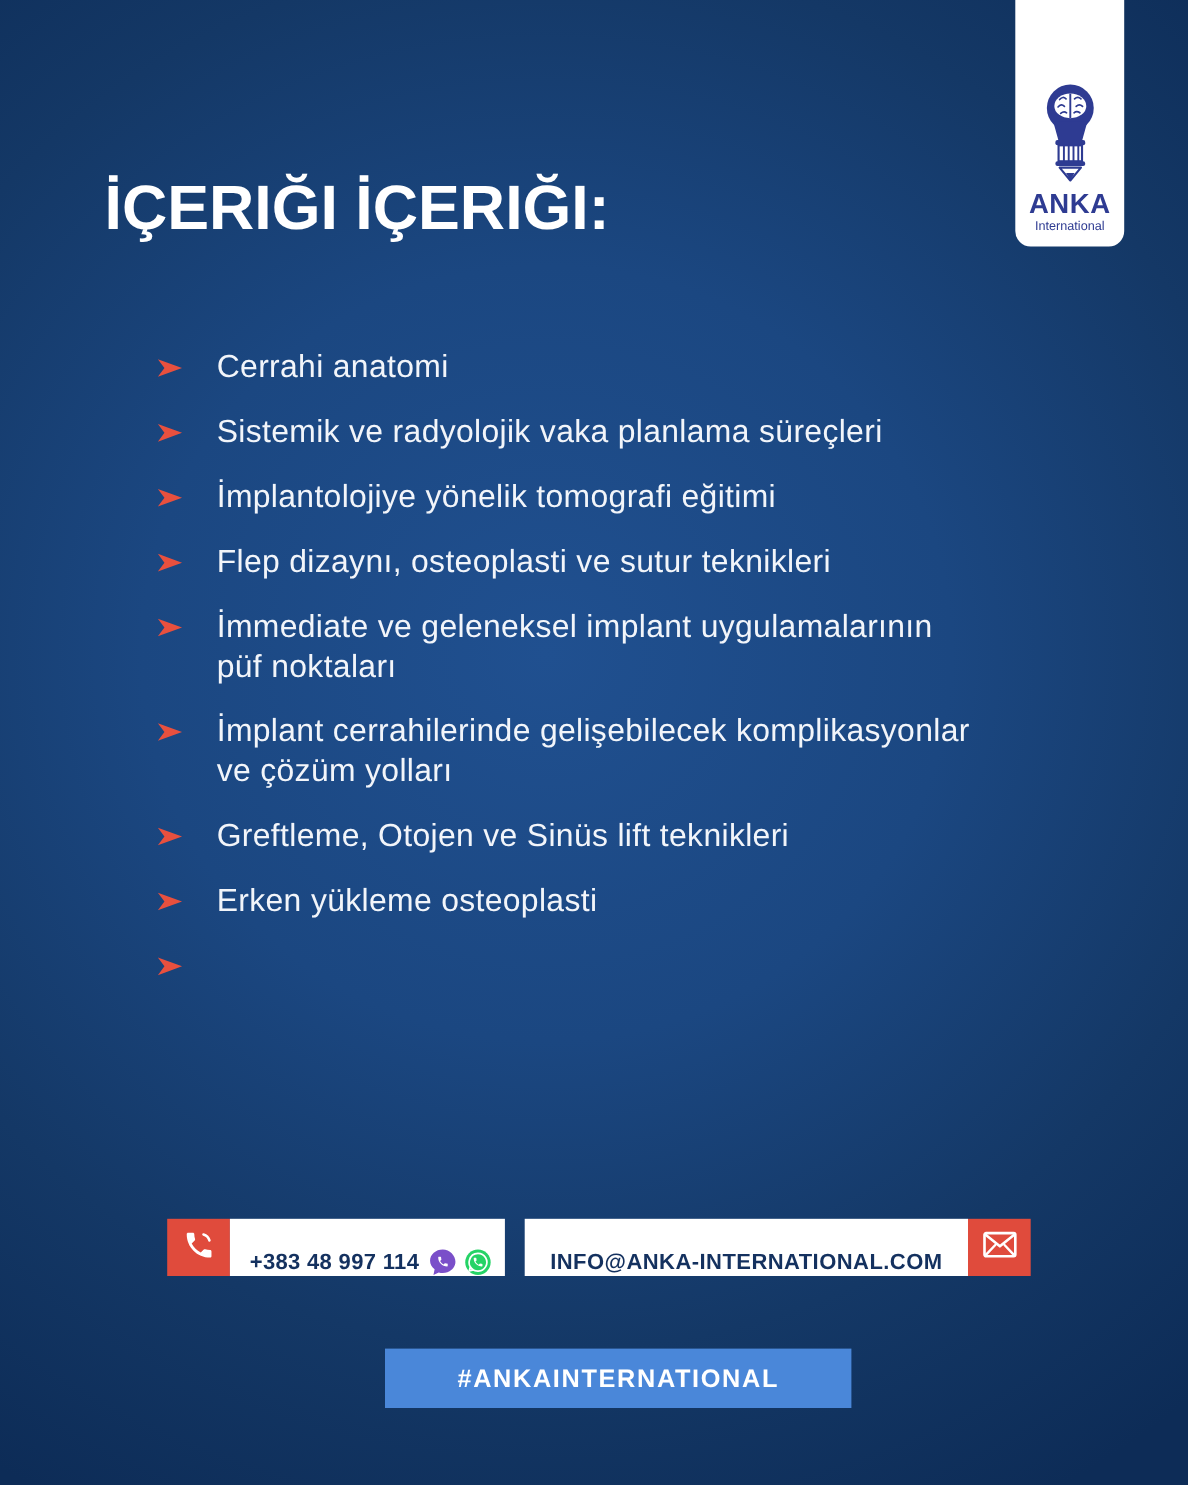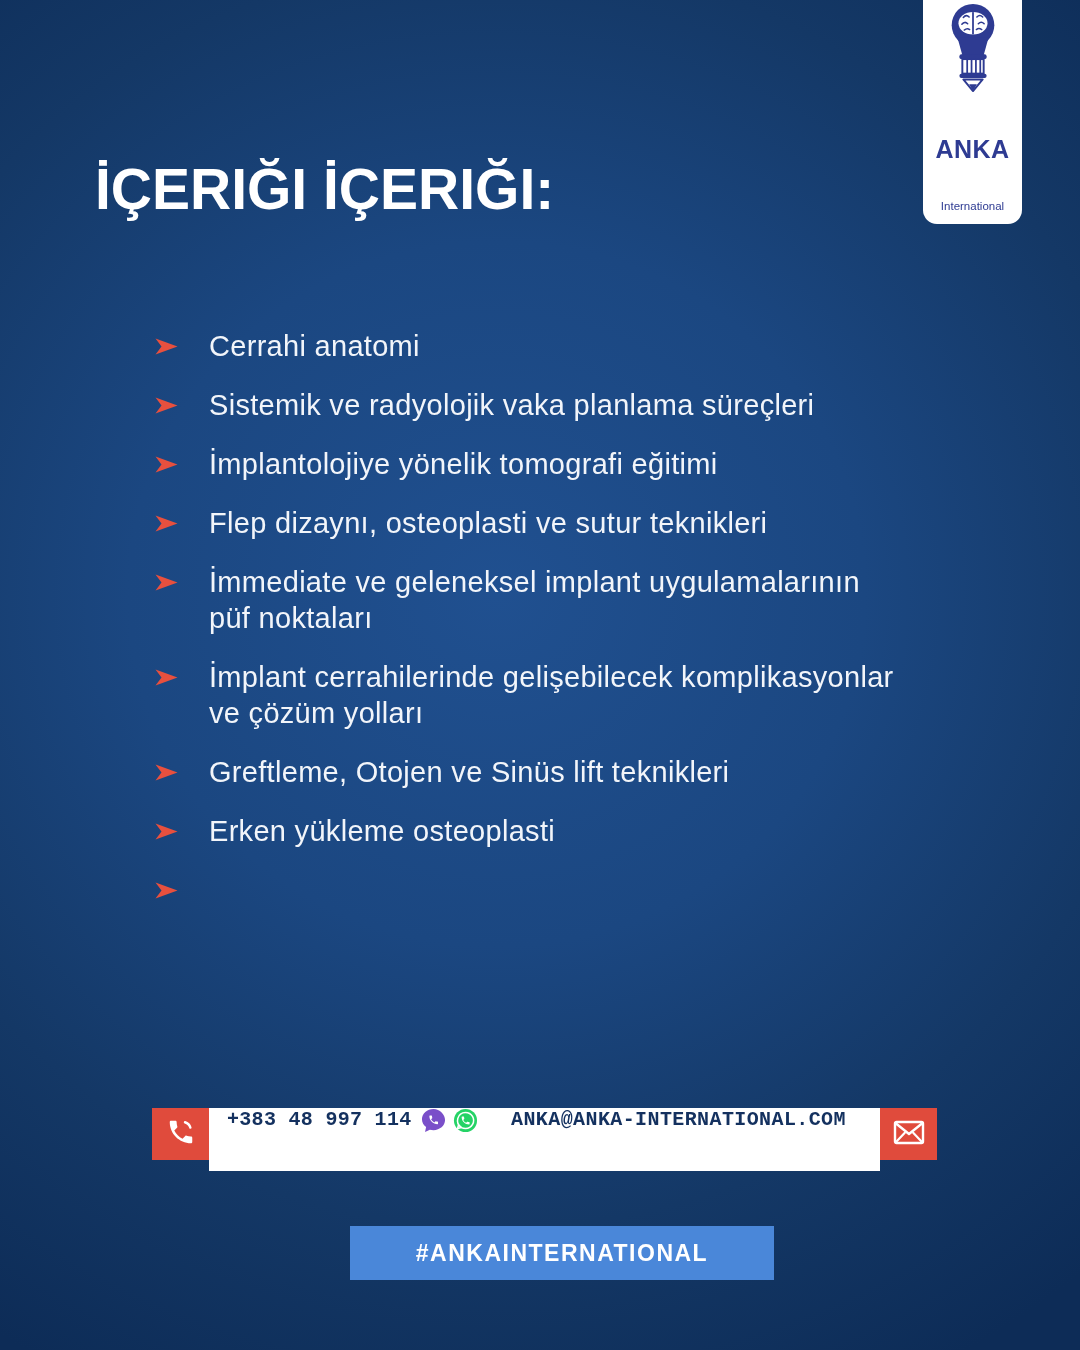--- a/index.html
+++ b/index.html
@@ -15,41 +15,41 @@
       var(--background-center, #205090) 0%,
       #1b4781 40%, #143866 72%,
       var(--background-edge, #0d2c57) 100%);
   }
 
   
   .logo-tab {
     position: absolute; left: 923px; top: 0; width: 99px; height: 224px;
     background: var(--white, #fff);
     border-radius: 0 0 14px 14px;
-    display: flex; flex-direction: column; align-items: center; justify-content: space-between;
+    display: flex; flex-direction: column; align-items: center; justify-content: flex-end;
     padding-bottom: 12px;
   }
   .logo-name {
     font-size: 25px; font-weight: 700; line-height: 1;
     color: var(--logo-navy, #2e3b92); letter-spacing: .5px; margin-top: 3px;
   }
   .logo-sub {
     font-size: 11.5px; color: var(--logo-navy, #2e3b92); margin-top: 2px; line-height: 1;
   }
 
   
   .title {
     position: absolute; left: 95px; top: 156px; margin: 0;
     color: #ffffff; font-size: 57px; font-weight: 700; letter-spacing: 0;
   }
 
   
   .list {
     position: absolute; left: 143px; top: 316px; width: 850px;
-    list-style: none; margin: 12px; padding: 0;
+    list-style: none; margin: 0; padding: 0;
   }
   .item {
     display: flex; align-items: flex-start; gap: 31px; margin-bottom: 23px;
     color: #f2f5fa; font-size: 29px; line-height: 36px; letter-spacing: .3px;
   }
   .arrow { flex: 0 0 auto; margin-top: 10px; }
   .arrow svg { display: block; }
   .item-text { white-space: pre-line; }
 
   
@@ -60,22 +60,22 @@
   .email-block {
     position: absolute; left: 477px; top: 1108px; width: 460px; height: 52px;
     display: flex;
   }
   .icon-box {
     width: 57px; height: 52px; flex: 0 0 auto;
     background: var(--accent-red, #e04b3c);
     display: flex; align-items: center; justify-content: center;
   }
   .bar {
-    background: var(--white, #fff); flex: 1; height: 63px;
-    display: flex; align-items: flex-start; font-family: Liberation Mono, monospace;
+    background: var(--white, #fff); flex: 1; height: 52px;
+    display: flex; align-items: flex-end;
   }
   .phone-bar { padding: 0 12px 0 18px; gap: 9px; }
   .phone-number {
     color: var(--navy-text, #14315f); font-weight: 700; font-size: 20px;
     letter-spacing: .3px; white-space: nowrap;
   }
   .msg-icons { margin-left: auto; display: flex; align-items: center; gap: 7px; }
   .msg-icons svg { display: block; cursor: pointer; }
   .email-bar { justify-content: center; padding: 0 10px; }
   .email-address {
@@ -235,21 +235,21 @@
               <path d="M6.62 10.79c1.44 2.83 3.76 5.14 6.59 6.59l2.2-2.2c.27-.27.67-.36 1.02-.24 1.12.37 2.33.57 3.57.57.55 0 1 .45 1 1V20c0 .55-.45 1-1 1-9.39 0-17-7.61-17-17 0-.55.45-1 1-1h3.5c.55 0 1 .45 1 1 0 1.25.2 2.45.57 3.57.11.35.03.74-.25 1.02l-2.2 2.2z" fill="#ffffff"></path>
             </g>
           </svg>
         </span>
       </span>
     </div>
   </div>
 
   <div class="email-block">
     <div class="bar email-bar">
-      <span class="email-address">ANKA@ANKA-INTERNATIONAL.COM</span>
+      <span class="email-address">INFO@ANKA-INTERNATIONAL.COM</span>
     </div>
     <div class="icon-box">
       <span>
         <svg width="32" height="25" viewBox="0 0 32 25">
           <rect x="2" y="2" width="28" height="21" rx="1.5" fill="none" stroke="#ffffff" stroke-width="2.4"></rect>
           <path d="M3 3.5 L16 14 L29 3.5" fill="none" stroke="#ffffff" stroke-width="2.4" stroke-linecap="round" stroke-linejoin="round"></path>
           <path d="M3.5 21.5 L11.8 12.8 M28.5 21.5 L20.2 12.8" fill="none" stroke="#ffffff" stroke-width="2.2" stroke-linecap="round"></path>
         </svg>
       </span>
     </div>

